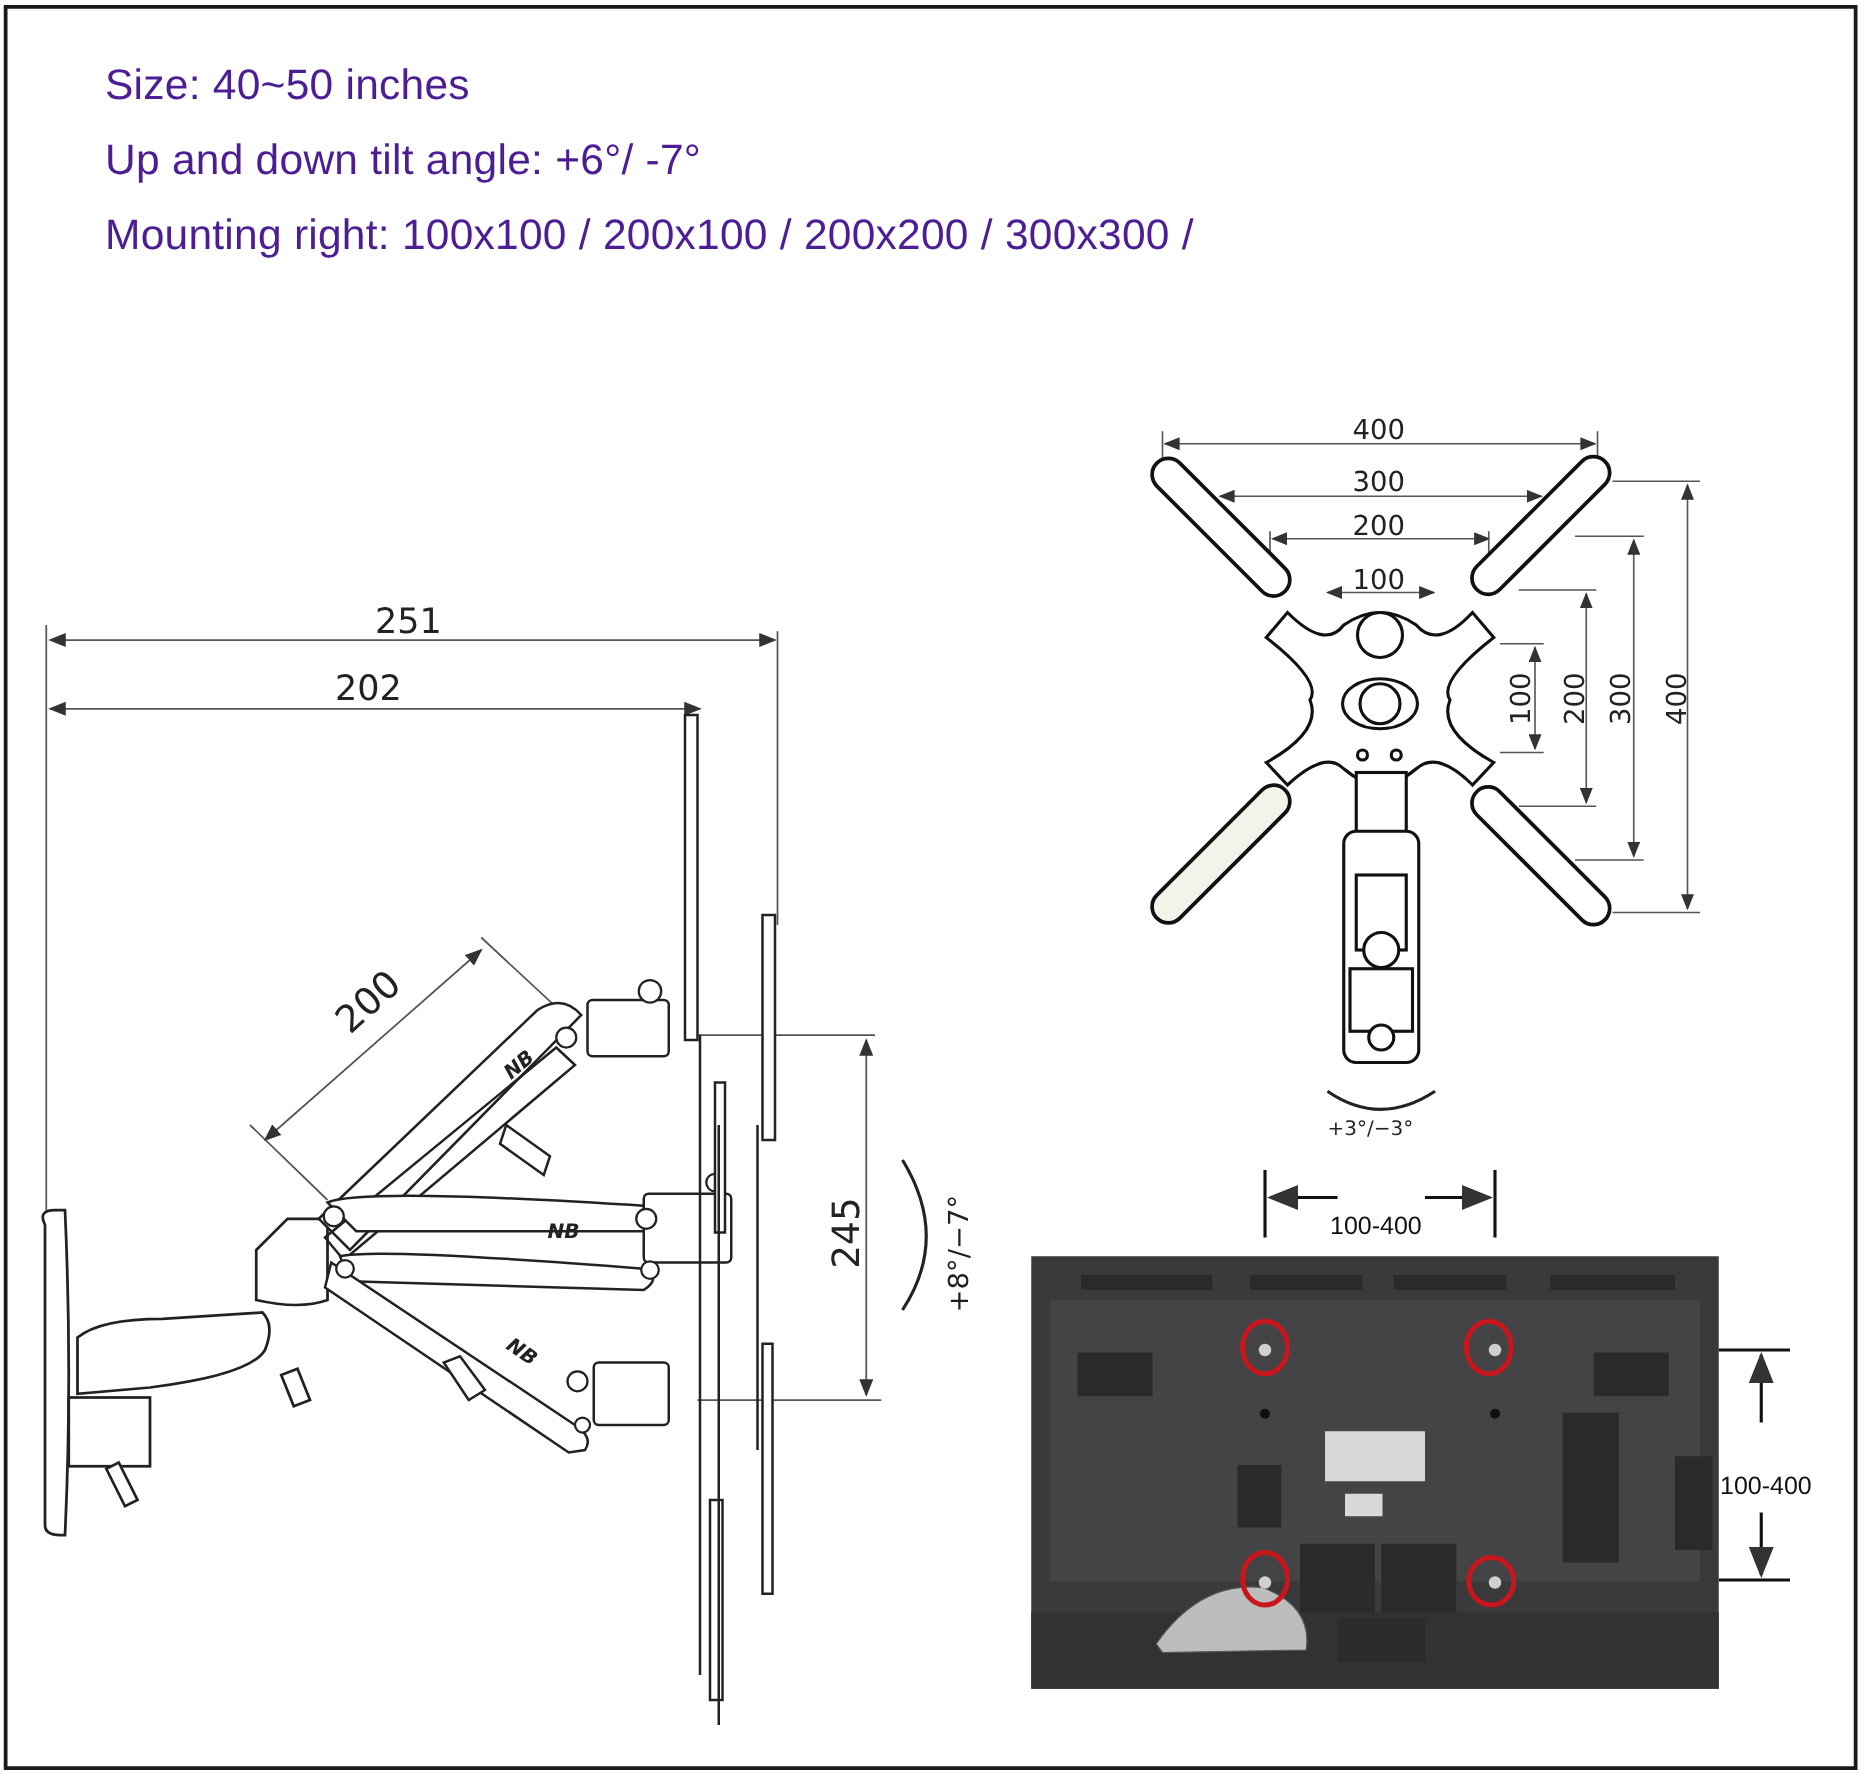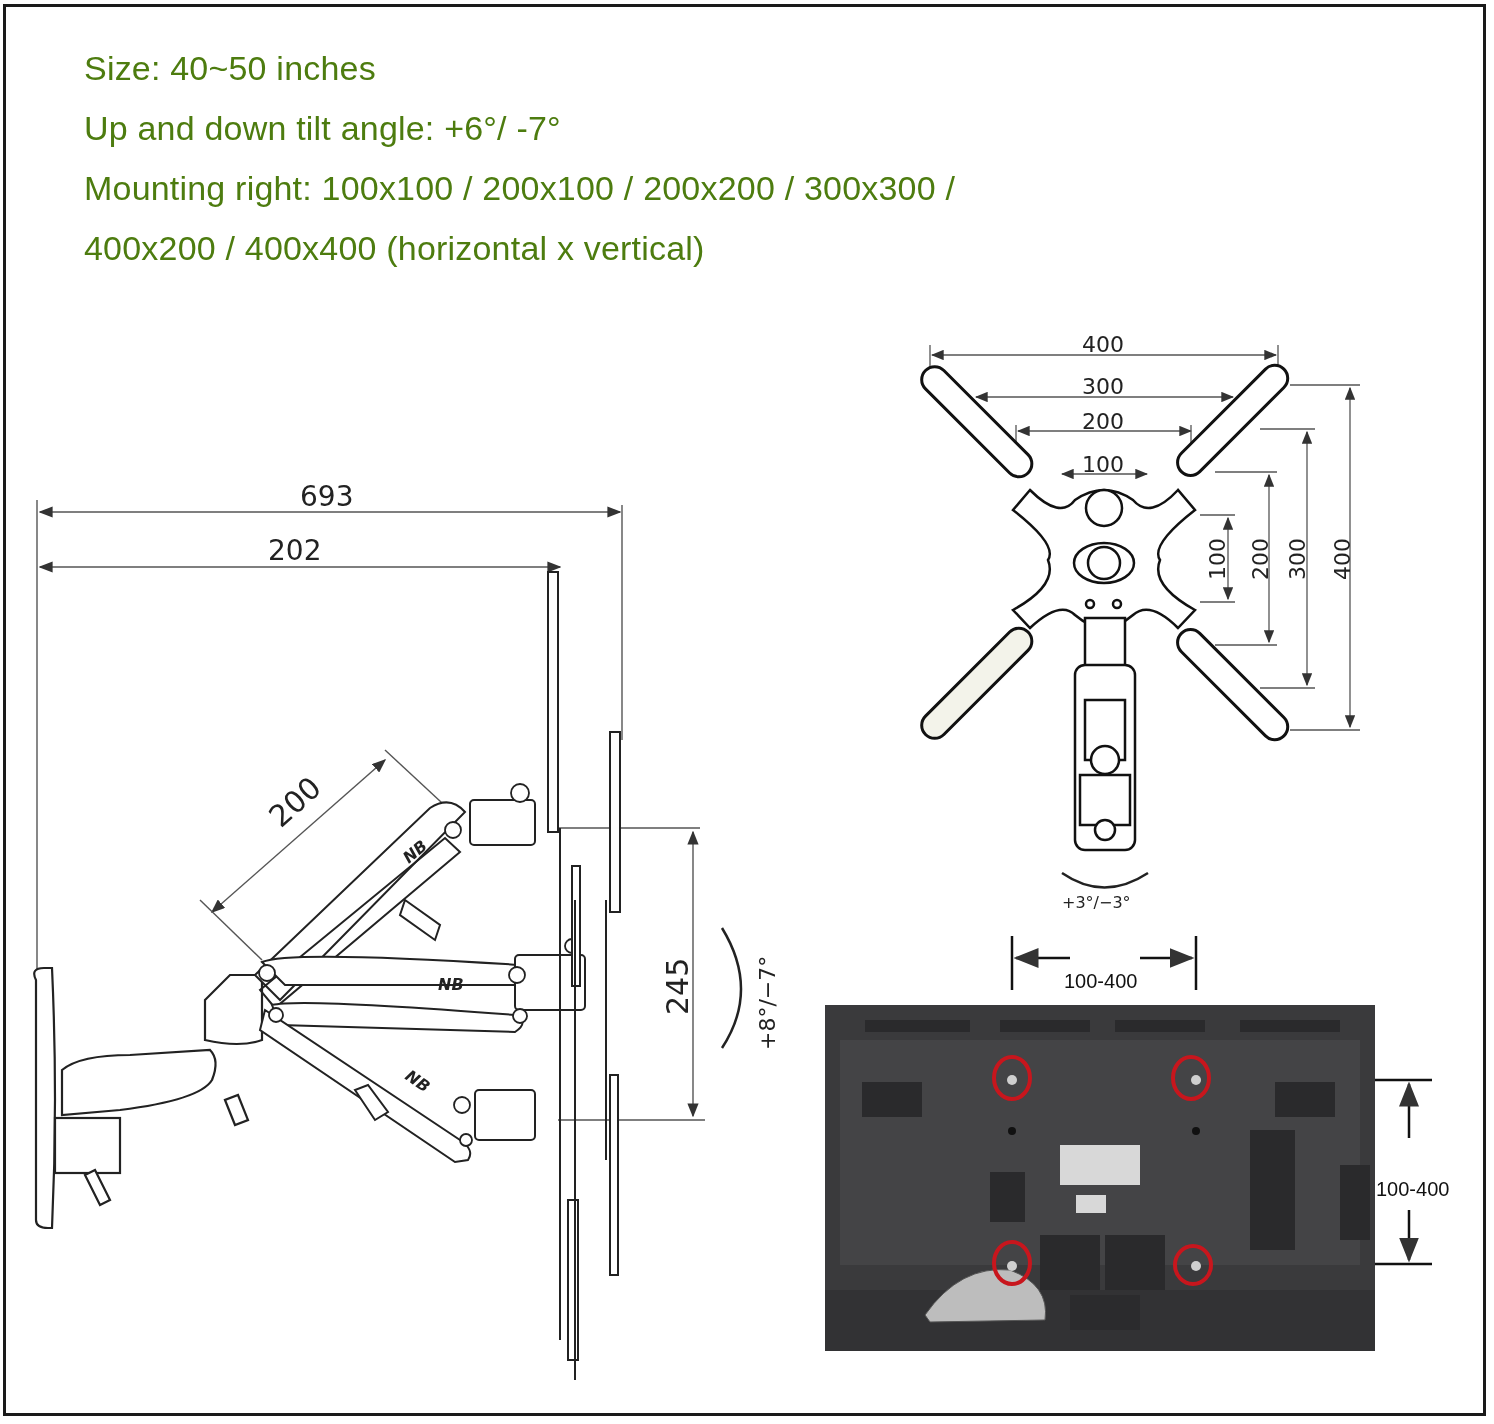--- a/index.html
+++ b/index.html
@@ -4,39 +4,38 @@
 <style>
   html, body { margin: 0; padding: 0; background: #ffffff; }
   body { width: 1494px; height: 1424px; position: relative; overflow: hidden; }
   .frame {
     position: absolute; left: 3px; top: 4px; width: 1483px; height: 1412px;
     border: 3px solid #1a1a1a; box-sizing: border-box; background: #fff;
   }
   .specs { position: absolute; left: 84px; top: 38px; margin: 0; padding: 0; list-style: none; }
   .specs li {
     font-family: "Liberation Sans", "DejaVu Sans", sans-serif;
-    font-size: 34px; line-height: 60px; color: #4d7c0f; white-space: nowrap;
+    font-size: 34px; line-height: 60px; color: #4c1d95; white-space: nowrap;
     letter-spacing: 0.2px;
   }
   svg { position: absolute; left: 0; top: 0; }
   .dimlabel {
     position: absolute; font-family: "DejaVu Sans", sans-serif; color: #222;
     white-space: nowrap;
   }
 </style>
 </head>
 <body>
 
 <div class="frame"></div>
 
 <ul class="specs">
   <li>Size: 40~50 inches</li>
   <li>Up and down tilt angle: +6°/ -7°</li>
   <li>Mounting right: 100x100 / 200x100 / 200x200 / 300x300 /</li>
-  <li>400x200 / 400x400 (horizontal x vertical)</li>
 </ul>
 
 <svg width="1494" height="1424">
   <defs>
     <marker id="ar" markerWidth="10" markerHeight="8" refX="9" refY="4" orient="auto">
       <path d="M0,0 L10,4 L0,8 z" fill="#333"></path>
     </marker>
     <marker id="al" markerWidth="10" markerHeight="8" refX="1" refY="4" orient="auto">
       <path d="M10,0 L0,4 L10,8 z" fill="#333"></path>
     </marker>
@@ -111,21 +110,21 @@
     <rect x="610" y="732" width="10" height="180"></rect>
     <rect x="572" y="866" width="8" height="120"></rect>
     <rect x="610" y="1075" width="8" height="200"></rect>
     <rect x="568" y="1200" width="10" height="160"></rect>
     <line x1="560" y1="828" x2="560" y2="1340"></line>
     <line x1="575" y1="900" x2="575" y2="1380"></line>
     <line x1="606" y1="900" x2="606" y2="1160"></line>
   </g>
 </svg>
 
-<div class="dimlabel" style="left:300px;top:480px;font-size:28px;">693</div>
+<div class="dimlabel" style="left:300px;top:480px;font-size:28px;">251</div>
 <div class="dimlabel" style="left:268px;top:534px;font-size:28px;">202</div>
 <div class="dimlabel" style="left:262px;top:808px;font-size:30px;transform:rotate(-42deg);transform-origin:left top;">200</div>
 <div class="dimlabel" style="left:660px;top:1015px;font-size:30px;transform:rotate(-90deg);transform-origin:left top;">245</div>
 <div class="dimlabel" style="left:755px;top:1050px;font-size:22px;transform:rotate(-90deg);transform-origin:left top;">+8°/−7°</div>
 
 <svg width="1494" height="1424">
   <g stroke="#555" stroke-width="1.3" fill="none">
     <line x1="932" y1="355" x2="1276" y2="355" marker-start="url(#al)" marker-end="url(#ar)"></line>
     <line x1="930" y1="345" x2="930" y2="372"></line>
       <line x1="1278" y1="345" x2="1278" y2="372"></line>

